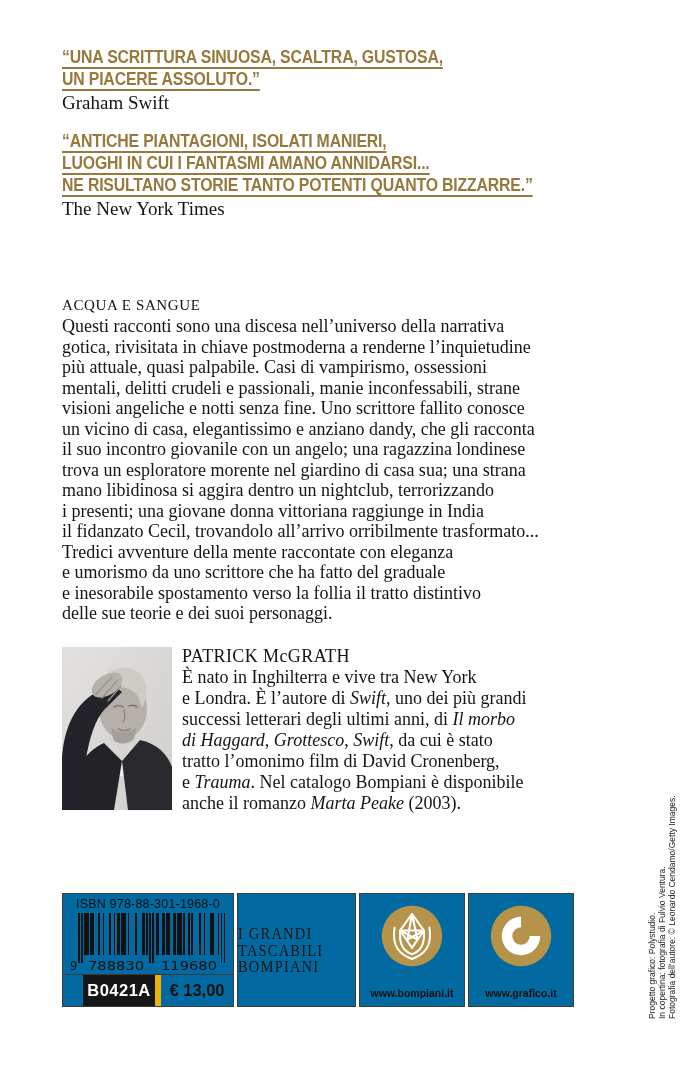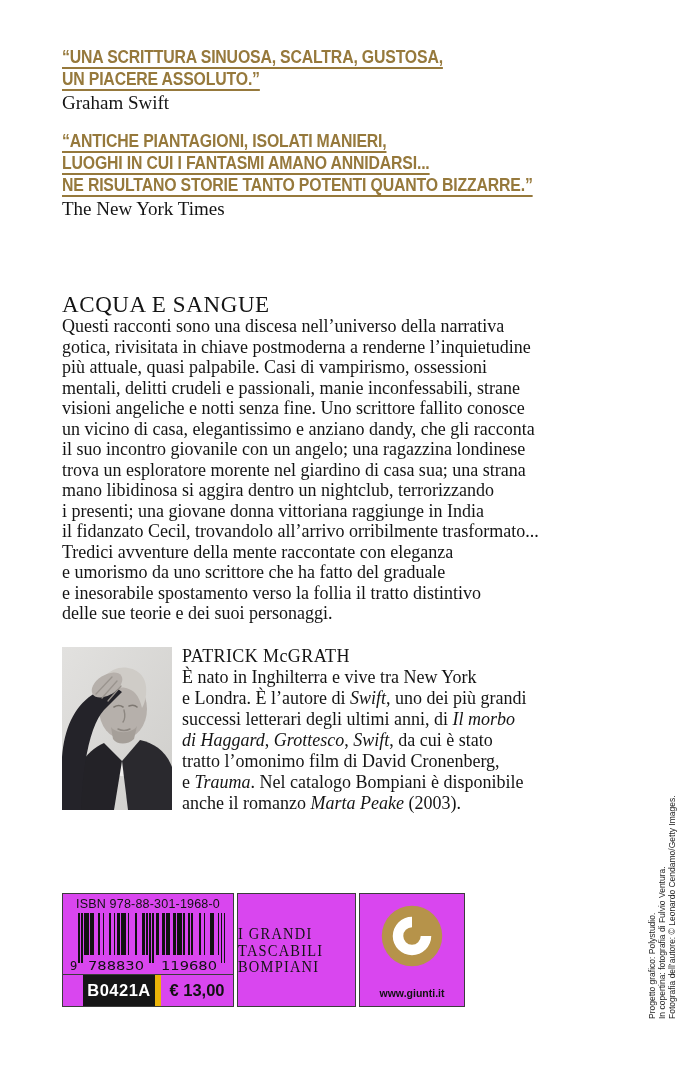--- a/index.html
+++ b/index.html
@@ -9,35 +9,35 @@
   
   .sec-quotes{position:absolute;left:62px;top:46px;width:600px;}
   .q{margin:0 0 2px 0;font-family:"Liberation Sans",sans-serif;font-weight:700;
      font-size:18px;line-height:22px;letter-spacing:-0.2px;white-space:pre-line;
      text-decoration:underline;text-decoration-thickness:2px;text-underline-offset:4px;
      transform:scaleX(0.88);transform-origin:0 0;}
   .q-src{margin:0 0 16px 0;font-size:19px;line-height:22px;color:#141414;}
 
   
   .sec-synopsis{position:absolute;left:62px;top:294px;width:600px;}
-  .syn-title{margin:0;font-size:23px;line-height:22px;font-weight:400;letter-spacing:0.6px;}
+  .syn-title{margin:0;font-size:15px;line-height:22px;font-weight:400;letter-spacing:0.6px;}
   .syn-body{margin:0;font-size:18px;line-height:20.5px;white-space:pre-line;}
 
   
   .sec-author{position:absolute;left:62px;top:645px;width:600px;}
   .photo{position:absolute;left:0;top:2px;width:110px;height:163px;}
   .author-text{margin-left:120px;}
   .author-name{margin:0;font-size:18px;line-height:22px;font-weight:400;letter-spacing:0.4px;}
   .author-bio{margin:0;width:490px;font-size:18px;line-height:21px;white-space:pre-line;}
   .author-bio em{font-style:italic;}
 
   
   .strip{position:absolute;left:62px;top:893px;height:114px;display:flex;gap:3px;
          font-family:"Liberation Sans",sans-serif;}
-  .sbox{box-sizing:border-box;border:1px solid #3c3c3c;background:#d946ef;position:relative;}
+  .sbox{box-sizing:border-box;border:1px solid #3c3c3c;background:#0369a1;position:relative;}
   .barcode-panel{width:172px;display:flex;flex-direction:column;}
   .isbn-label{text-align:center;font-size:12.5px;letter-spacing:0.2px;padding-top:3px;color:#111;}
   .ean-wrap{flex:1;display:flex;justify-content:center;}
   .code-row{display:flex;height:31px;border-top:1px solid #3c3c3c;padding-left:20px;}
   .code-cell{flex:1;background:#161616;color:#fff;display:flex;align-items:center;justify-content:center;
              font-weight:700;font-size:16.5px;letter-spacing:0.5px;}
   .price-cell{flex:1;display:flex;align-items:center;justify-content:center;border-left:6px solid #eab308;
               font-weight:700;font-size:16.5px;color:#111;}
   .imprint-panel{width:119px;display:flex;align-items:center;justify-content:flex-start;}
   .imprint-name{font-family:"Liberation Serif",serif;font-size:14.5px;line-height:15px;
@@ -196,27 +196,39 @@
         <div class="price-cell">€ 13,00</div>
       </div>
     </div>
 
     <div class="sbox imprint-panel">
       <div class="imprint-name">I GRANDI
 TASCABILI
 BOMPIANI</div>
     </div>
 
+    <div class="sbox logo-panel">
+      <svg width="66" height="66" viewBox="0 0 72 72">
+        <circle cx="36" cy="36" r="33" fill="#b6934a"></circle>
+        <g stroke="#ffffff" stroke-width="2.3" fill="none" stroke-linecap="round" stroke-linejoin="round">
+          <path d="M17,27 C14,46 21,56 36,61 C51,56 58,46 55,27"></path>
+          <path d="M23,31 C22,45 27,53 36,56 C45,53 50,45 49,31"></path>
+          <path d="M36,12 L23,30 L36,49 L49,30 Z"></path>
+          <path d="M23,30 L49,30 M36,12 L31,40 M36,12 L42,40 M23,30 L42,40 M49,30 L31,40"></path>
+        </g>
+      </svg>
+      <div class="logo-url">www.bompiani.it</div>
+    </div>
 
     <div class="sbox logo-panel">
       <svg width="66" height="66" viewBox="0 0 72 72">
         <circle cx="36" cy="36" r="33" fill="#b6934a"></circle>
         <path d="M36,15 a21,21 0 1 0 21,21 l -11.5,0 a9.5,9.5 0 1 1 -9.5,-9.5 z" fill="#ffffff"></path>
       </svg>
-      <div class="logo-url">www.giunti.it</div>
+      <div class="logo-url">www.grafico.it</div>
     </div>
 
   </section>
 
   <div class="credits">
     <div>Fotografia dell’autore: © Leonardo Cendamo/Getty Images.</div>
     <div>In copertina: fotografia di Fulvio Ventura.</div>
     <div>Progetto grafico: Polystudio.</div>
   </div>
 

